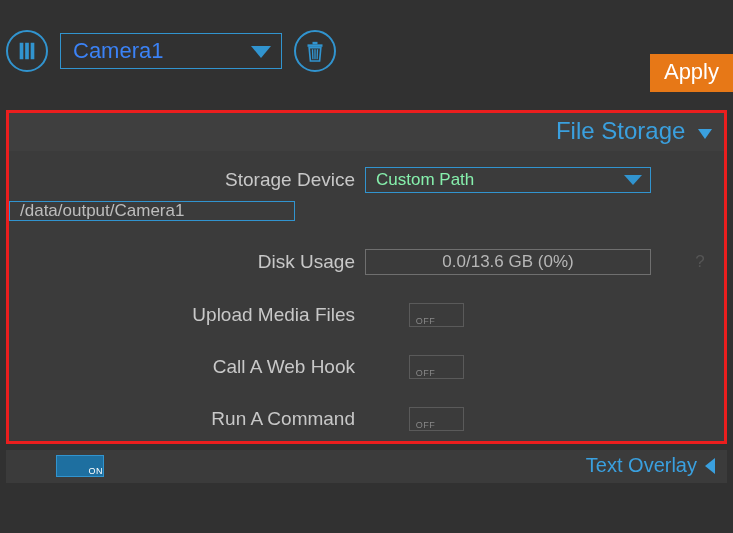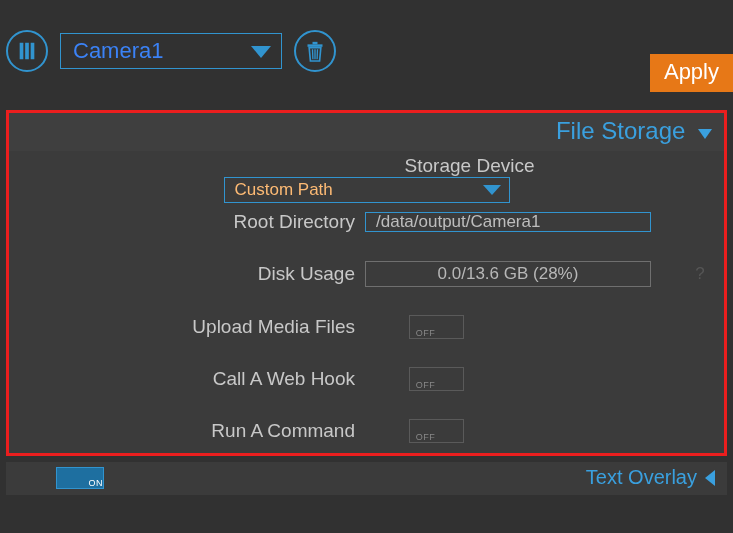--- a/index.html
+++ b/index.html
@@ -93,21 +93,21 @@
   }
   .select-box {
     width: 286px;
     height: 26px;
     border: 1px solid #3194cf;
     background: #3b3b3b;
     display: flex;
     align-items: center;
     justify-content: space-between;
     padding: 0 8px 0 10px;
-    color: #fdba74;
+    color: #86efac;
     font-size: 17px;
     cursor: pointer;
     font-weight: 300;
   }
   .text-input {
     width: 286px;
     height: 20px;
     border: 1px solid #3194cf;
     background: #3b3b3b;
     color: #bdbdbd;
@@ -222,46 +222,45 @@
 <div class="section">
   <div class="section-hdr">
     <span>File Storage</span>
     <span class="tri">
       <svg width="14" height="10" viewBox="0 0 14 10">
           <polygon points="0,0 14,0 7,10" fill="#3aa0df"></polygon>
         </svg>
     </span>
   </div>
 
-  <div class="row" style="flex-direction:column;">
+  <div class="row" style="margin-top:12px;">
     <div class="label">Storage Device</div>
     <div class="control-cell">
       <div class="select-box">
         <span>Custom Path</span>
         <svg width="18" height="10" viewBox="0 0 18 10">
           <polygon points="0,0 18,0 9,10" fill="#3194cf"></polygon>
         </svg>
       </div>
     </div>
   </div>
 
   <div class="row">
-    <div class="label">Root Directory</div>
     <div class="control-cell">
       <input class="text-input" type="text" value="/data/output/Camera1" style="">
     </div>
   </div>
 
   <div class="spacer-row"></div>
 
   <div class="row">
     <div class="label">Disk Usage</div>
     <div class="control-cell">
       <div class="disk-bar">
-        <span>0.0/13.6 GB (28%)</span>
+        <span>0.0/13.6 GB (0%)</span>
       </div>
       <div class="help">?</div>
     </div>
   </div>
 
   <div class="spacer-row"></div>
 
   <div class="row">
     <div class="label">Upload Media Files</div>
     <div class="control-cell">

